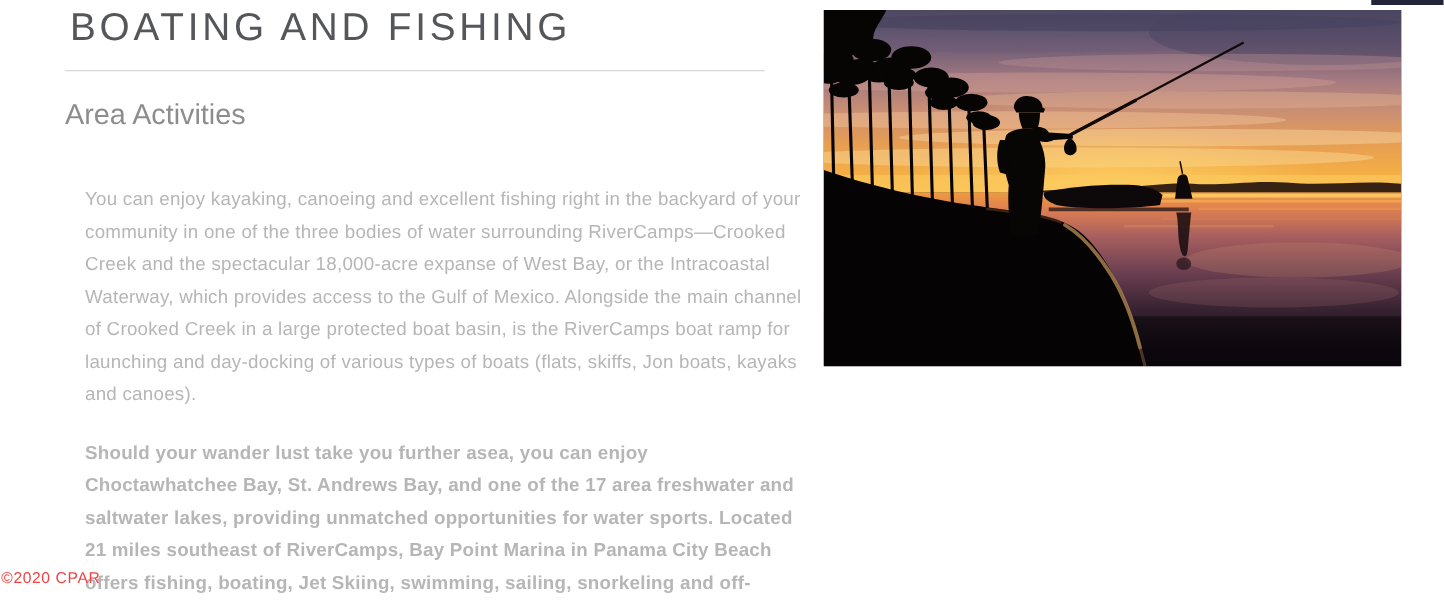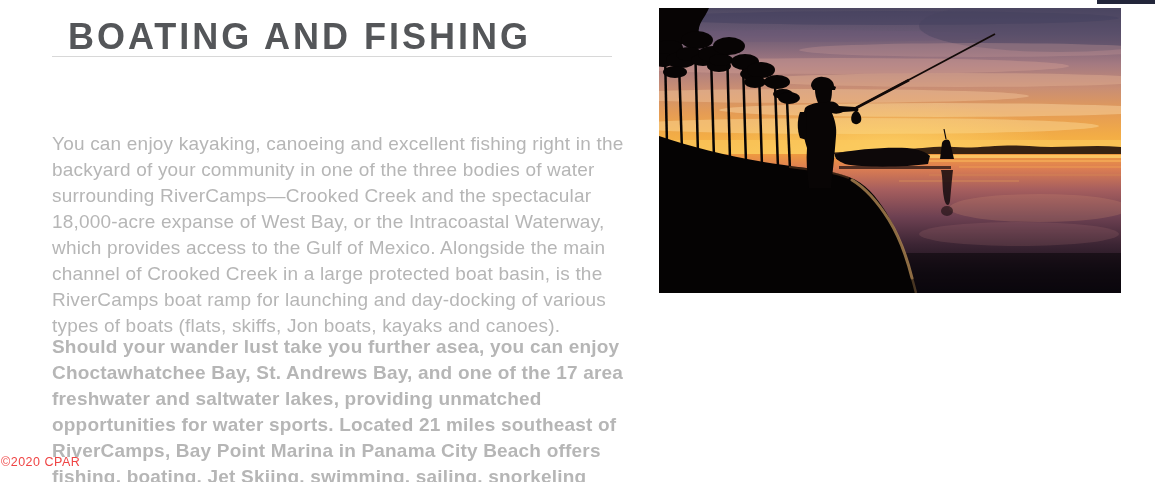--- a/index.html
+++ b/index.html
@@ -2,35 +2,35 @@
 <html><head>
 <meta charset="utf-8">
 <style>
   html,body{margin:0;padding:0;}
   body{
     width:1155px;height:482px;overflow:hidden;background:#ffffff;
     font-family:"Liberation Sans", sans-serif;position:relative;
   }
   .page{position:absolute;inset:0;background:#ffffff;}
   .title{
-    position:absolute;left:52px;top:0px;margin:16px;
-    font-size:36px;font-weight:700;letter-spacing:3px;
+    position:absolute;left:52px;top:0px;margin:4px;
+    font-size:31px;font-weight:400;letter-spacing:3px;
     color:#545659;white-space:nowrap;
   }
   .divider{
     position:absolute;left:52px;top:56px;width:560px;height:1px;
     background:#d8d8d8;
   }
   .subtitle{
     position:absolute;left:52px;top:78px;margin:0;
     font-size:23px;font-weight:400;color:#8d8d8d;
   }
   .body-par{
-    position:absolute;left:52px;width:574px;margin:0;
-    font-size:19px;line-height:26px;letter-spacing:0.2px;
+    position:absolute;left:52px;width:574px;margin:16px;
+    font-size:15px;line-height:26px;letter-spacing:0.2px;
     color:#b6b6b6;font-weight:400;
   }
   .p1{top:131px;}
   .p2{top:334px;font-weight:bold;}
   .watermark{
     position:absolute;left:1px;top:455px;
     font-size:12.5px;color:#ef4444;letter-spacing:0.5px;
   }
   .photo{
     position:absolute;left:659px;top:8px;width:462px;height:285px;
@@ -44,20 +44,21 @@
 </style>
 </head>
 <body>
 
 <main class="page">
 
   <h1 class="title">BOATING AND FISHING</h1>
 
   <div class="divider"></div>
 
+  <h2 class="subtitle">Area Activities</h2>
 
   <p class="body-par p1">You can enjoy kayaking, canoeing and excellent fishing right in the backyard of your community in one of the three bodies of water surrounding RiverCamps—Crooked Creek and the spectacular 18,000-acre expanse of West Bay, or the Intracoastal Waterway, which provides access to the Gulf of Mexico. Alongside the main channel of Crooked Creek in a large protected boat basin, is the RiverCamps boat ramp for launching and day-docking of various types of boats (flats, skiffs, Jon boats, kayaks and canoes).</p>
 
   <p class="body-par p2">Should your wander lust take you further asea, you can enjoy Choctawhatchee Bay, St. Andrews Bay, and one of the 17 area freshwater and saltwater lakes, providing unmatched opportunities for water sports. Located 21 miles southeast of RiverCamps, Bay Point Marina in Panama City Beach offers fishing, boating, Jet Skiing, swimming, sailing, snorkeling and off-shore charter boating.</p>
 
   <figure class="photo">
     <svg viewBox="0 0 462 285" preserveAspectRatio="none">
       <defs>
         <linearGradient id="skyGrad" x1="0" y1="0" x2="0" y2="1">
           <stop offset="0%" stop-color="#4d4862"></stop>

